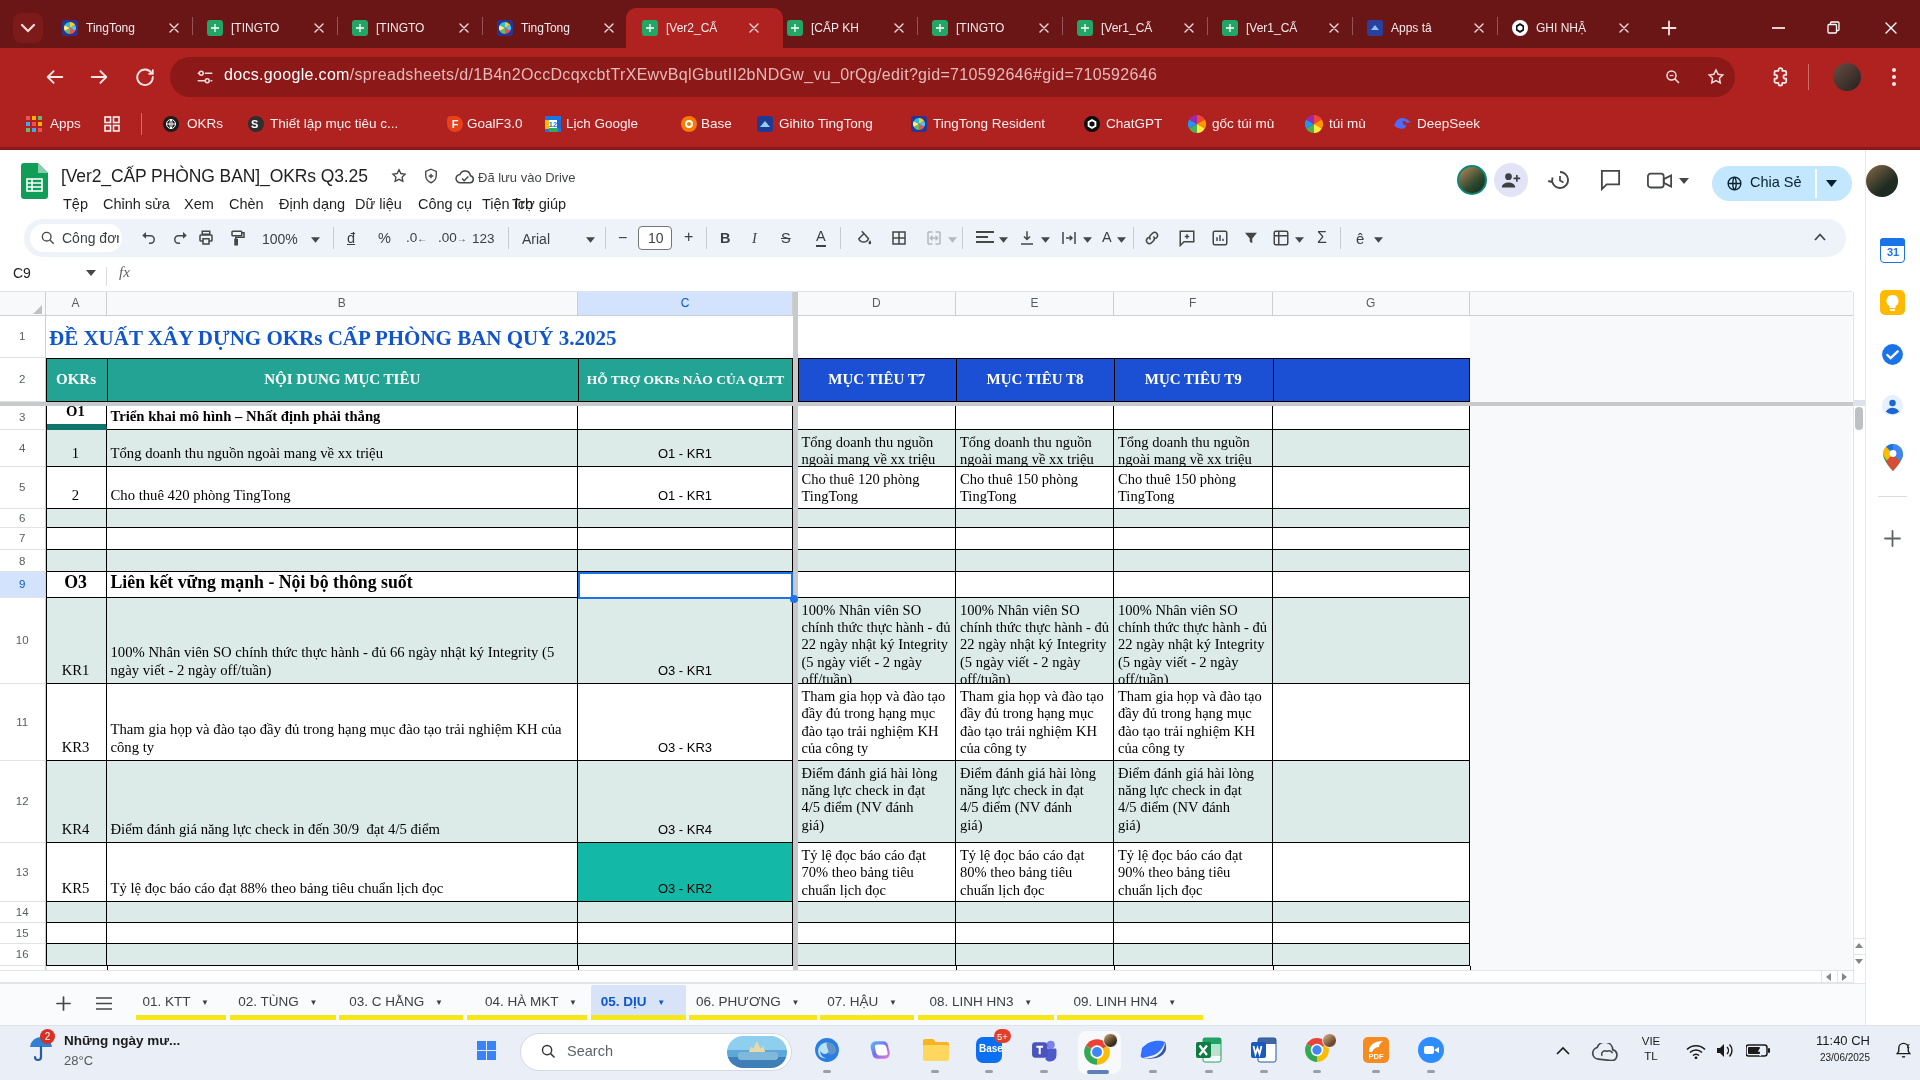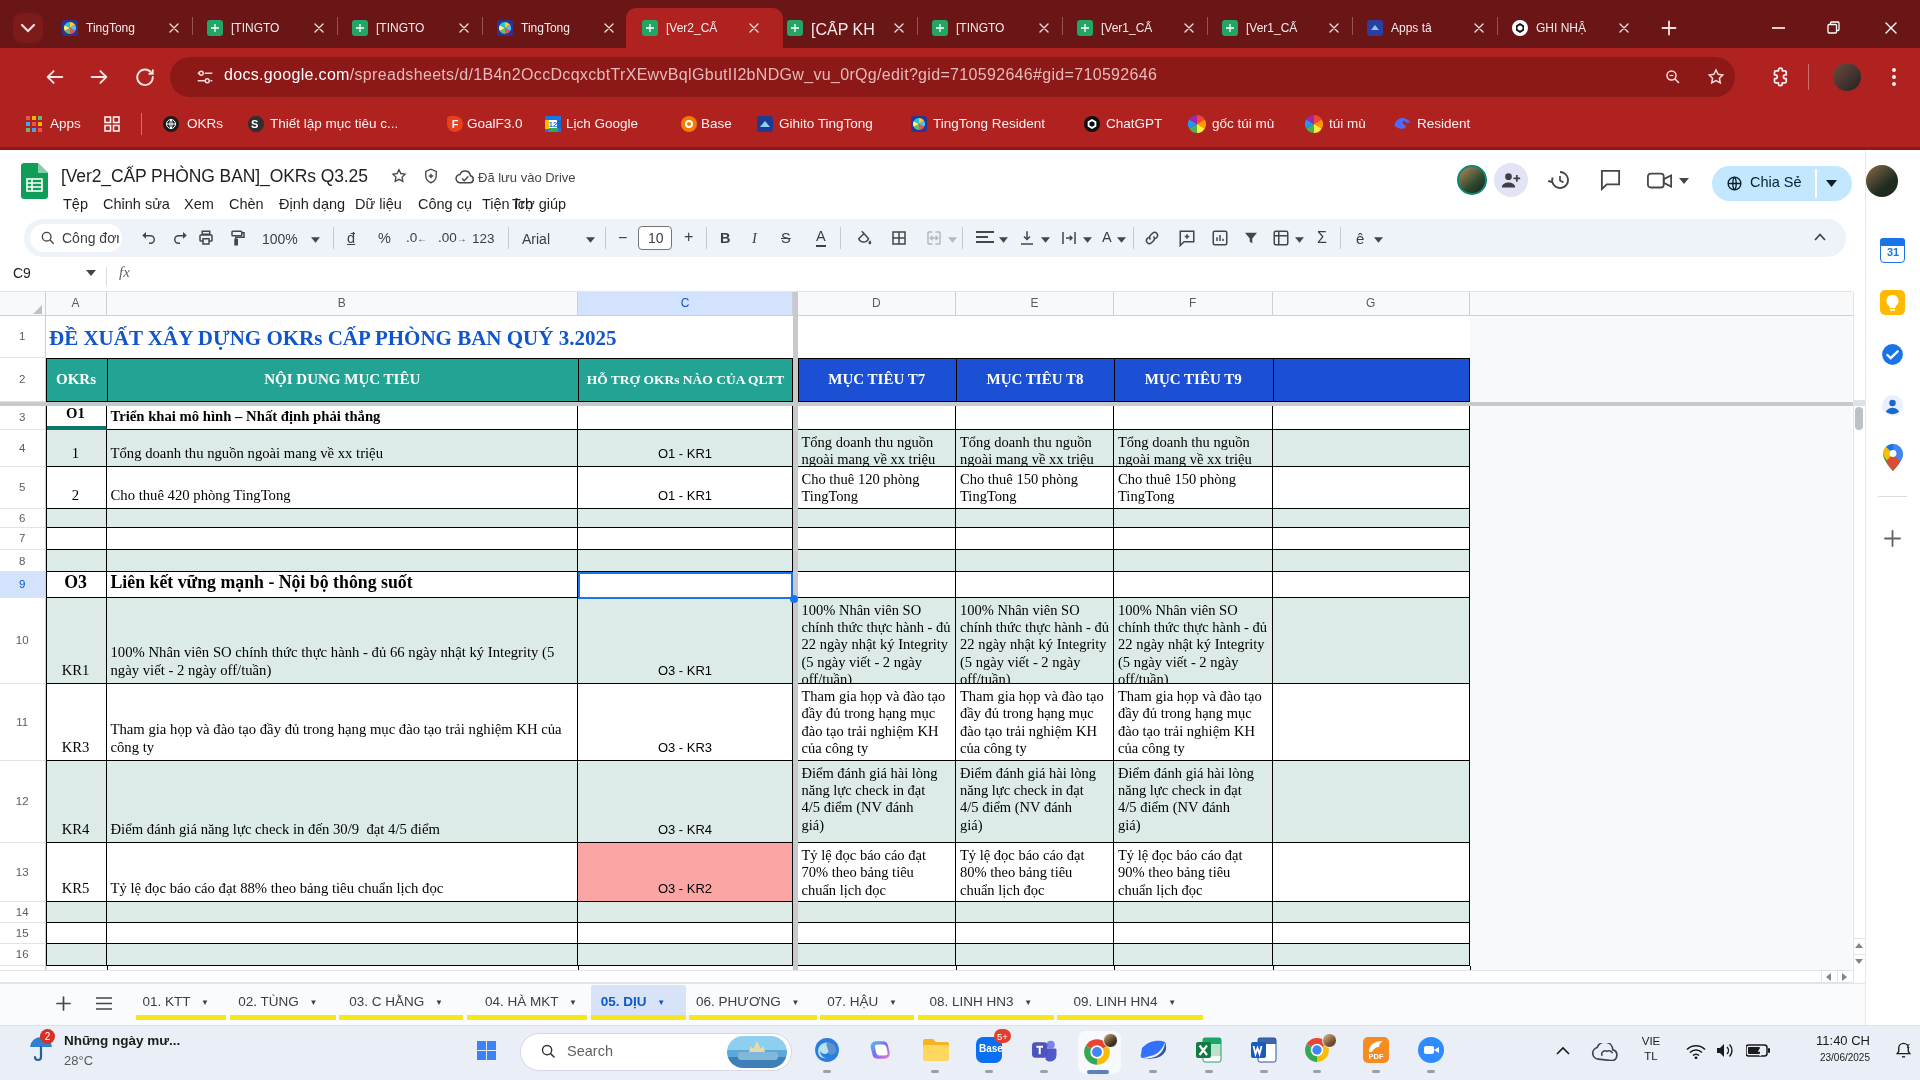--- a/index.html
+++ b/index.html
@@ -59,21 +59,21 @@
 <div class="ab" style="left:482px;top:17px;width:1px;height:18px;background:rgba(255,255,255,.28)"></div>
 <div class="ab" style="left:626px;top:8px;width:157px;height:40px;background:#b02220;border-radius:10px 10px 0 0"></div>
 <div class="ab" style="left:642px;top:20px;width:16px;height:16px;border-radius:3px;background:#23a566"></div>
 <div class="ab" style="left:646px;top:24px;width:8px;height:8px;background:#fff;clip-path:polygon(0 42%,42% 42%,42% 0,58% 0,58% 42%,100% 42%,100% 58%,58% 58%,58% 100%,42% 100%,42% 58%,0 58%)"></div>
 <div class="ab" style="left:666px;top:21px;width:72px;color:#f6eaea;font-size:12px;white-space:nowrap;overflow:hidden">[Ver2_CẤ</div>
 <svg class="ab" style="left:748px;top:22px" width="12" height="12" viewBox="0 0 12 12">
       <path d="M2 2l8 8M10 2l-8 8" stroke="#f0dada" stroke-width="1.4" stroke-linecap="round"></path>
     </svg>
 <div class="ab" style="left:787px;top:20px;width:16px;height:16px;border-radius:3px;background:#23a566"></div>
 <div class="ab" style="left:791px;top:24px;width:8px;height:8px;background:#fff;clip-path:polygon(0 42%,42% 42%,42% 0,58% 0,58% 42%,100% 42%,100% 58%,58% 58%,58% 100%,42% 100%,42% 58%,0 58%)"></div>
-<div class="ab" style="left:811px;top:21px;width:72px;color:#f6eaea;font-size:16px;white-space:nowrap;overflow:hidden">[CẤP KH</div>
+<div class="ab" style="left:811px;top:21px;width:72px;color:#f6eaea;font-size:12px;white-space:nowrap;overflow:hidden">[CẤP KH</div>
 <svg class="ab" style="left:893px;top:22px" width="12" height="12" viewBox="0 0 12 12">
       <path d="M2 2l8 8M10 2l-8 8" stroke="#f0dada" stroke-width="1.4" stroke-linecap="round"></path>
     </svg>
 <div class="ab" style="left:932px;top:20px;width:16px;height:16px;border-radius:3px;background:#23a566"></div>
 <div class="ab" style="left:936px;top:24px;width:8px;height:8px;background:#fff;clip-path:polygon(0 42%,42% 42%,42% 0,58% 0,58% 42%,100% 42%,100% 58%,58% 58%,58% 100%,42% 100%,42% 58%,0 58%)"></div>
 <div class="ab" style="left:956px;top:21px;width:72px;color:#f6eaea;font-size:12px;white-space:nowrap;overflow:hidden">[TINGTO</div>
 <svg class="ab" style="left:1038px;top:22px" width="12" height="12" viewBox="0 0 12 12">
       <path d="M2 2l8 8M10 2l-8 8" stroke="#f0dada" stroke-width="1.4" stroke-linecap="round"></path>
     </svg>
 <div class="ab" style="left:917px;top:17px;width:1px;height:18px;background:rgba(255,255,255,.28)"></div>
@@ -242,21 +242,21 @@
         <path d="M9 9L16.8 13.5A9 9 0 0 1 9 18z" fill="#ffeb3b"></path>
         <path d="M9 9L9 18A9 9 0 0 1 1.2 13.5z" fill="#4caf50"></path>
         <path d="M9 9L1.2 13.5A9 9 0 0 1 1.2 4.5z" fill="#2196f3"></path>
         <path d="M9 9L1.2 4.5A9 9 0 0 1 9 0z" fill="#9c27b0"></path>
       </g>
     </svg>
 <div class="ab" style="left:1329px;top:116px;font-size:13.5px;color:#fbeeee;white-space:nowrap">túi mù</div>
 <svg class="ab" style="left:1393px;top:115px" width="19" height="16" viewBox="0 0 24 20">
       <path d="M2 12c2-6 7-9 12-8 4 .8 7 3 8 6-2-1-4-1-5 0-1-2-3-3-5-2 0 3 2 5 5 5-1 3-4 5-8 4-5-1-8-3-7-5z" fill="#4d6bfe"></path>
     </svg>
-<div class="ab" style="left:1417px;top:116px;font-size:13.5px;color:#fbeeee;white-space:nowrap">Resident</div>
+<div class="ab" style="left:1417px;top:116px;font-size:13.5px;color:#fbeeee;white-space:nowrap">DeepSeek</div>
 <div class="ab" style="left:0;top:147px;width:1920px;height:3px;background:#8c1917"></div>
 <div class="ab" style="left:0;top:150px;width:1920px;height:875px;background:#fff"></div>
 <svg class="ab" style="left:21px;top:163px" width="27" height="36" viewBox="0 0 27 36">
       <path d="M17 0H3a3 3 0 0 0-3 3v30a3 3 0 0 0 3 3h21a3 3 0 0 0 3-3V10z" fill="#0f9d58"></path>
       <path d="M17 0l10 10H17z" fill="#87ceac"></path>
       <rect x="6" y="16" width="15" height="12" fill="none" stroke="#fff" stroke-width="1.6"></rect>
       <path d="M6 20h15M6 24h15M11 16v12" stroke="#fff" stroke-width="1.6"></path>
     </svg>
 <div class="ab" style="left:61px;top:166px;font-size:17.5px;letter-spacing:-0.1px;color:#1f1f1f">[Ver2_CẤP PHÒNG BAN]_OKRs Q3.25</div>
 <svg class="ab" style="left:390px;top:167px" width="18" height="18" viewBox="0 0 24 24" fill="none" stroke="#444746" stroke-width="1.8">
@@ -476,21 +476,21 @@
 <div class="ab serif" style="left:106.5px;top:357.5px;width:471.5px;height:44px;display:flex;align-items:center;justify-content:center;color:#fff;font-weight:bold;font-size:15px;white-space:nowrap">NỘI DUNG MỤC TIÊU</div>
 <div class="ab serif" style="left:578px;top:357.5px;width:215px;height:44px;display:flex;align-items:center;justify-content:center;color:#fff;font-weight:bold;font-size:13.5px;white-space:nowrap">HỖ TRỢ OKRs NÀO CỦA QLTT</div>
 <div class="ab serif" style="left:797.5px;top:357.5px;width:158.5px;height:44px;display:flex;align-items:center;justify-content:center;color:#fff;font-weight:bold;font-size:15px;white-space:nowrap">MỤC TIÊU T7</div>
 <div class="ab serif" style="left:956px;top:357.5px;width:158px;height:44px;display:flex;align-items:center;justify-content:center;color:#fff;font-weight:bold;font-size:15px;white-space:nowrap">MỤC TIÊU T8</div>
 <div class="ab serif" style="left:1114px;top:357.5px;width:158.5px;height:44px;display:flex;align-items:center;justify-content:center;color:#fff;font-weight:bold;font-size:15px;white-space:nowrap">MỤC TIÊU T9</div>
 <div class="ab" style="left:106.5px;top:357.5px;width:1px;height:44px;background:#000"></div>
 <div class="ab" style="left:578px;top:357.5px;width:1px;height:44px;background:#000"></div>
 <div class="ab" style="left:956px;top:357.5px;width:1px;height:44px;background:#000"></div>
 <div class="ab" style="left:1114px;top:357.5px;width:1px;height:44px;background:#000"></div>
 <div class="ab" style="left:1272.5px;top:357.5px;width:1px;height:44px;background:#000"></div>
-<div style="position:absolute;left:45.5px;top:405.5px;width:61px;height:24px;background:#fff;border-right:1px solid #000;border-bottom:4px solid #0f766e;box-sizing:border-box;overflow:hidden;font-family:'Liberation Serif',serif;display:flex;align-items:flex-end;justify-content:center;padding:1px 1px 3px 1px;font-weight:bold;font-size:14.7px;line-height:1.21;color:#000;">
+<div style="position:absolute;left:45.5px;top:405.5px;width:61px;height:24px;background:#fff;border-right:1px solid #000;border-bottom:6px solid #0f766e;box-sizing:border-box;overflow:hidden;font-family:'Liberation Serif',serif;display:flex;align-items:flex-end;justify-content:center;padding:1px 1px 3px 1px;font-weight:bold;font-size:14.7px;line-height:1.21;color:#000;">
       <div style="width:100%;text-align:center;">O1</div>
     </div>
 <div style="position:absolute;left:106.5px;top:405.5px;width:471.5px;height:24px;background:#fff;border-right:1px solid #000;border-bottom:1px solid #000;box-sizing:border-box;overflow:hidden;font-family:'Liberation Serif',serif;display:flex;align-items:flex-end;justify-content:flex-start;padding:1px 1px 3px 4px;font-weight:bold;font-size:14.7px;line-height:1.21;color:#000;">
       <div style="width:100%;">Triển khai mô hình – Nhất định phải thắng</div>
     </div>
 <div style="position:absolute;left:578px;top:405.5px;width:215px;height:24px;background:#fff;border-right:1px solid #000;border-bottom:1px solid #000;box-sizing:border-box;overflow:hidden;"></div>
 <div style="position:absolute;left:797.5px;top:405.5px;width:158.5px;height:24px;background:#fff;border-right:1px solid #000;border-bottom:1px solid #000;box-sizing:border-box;overflow:hidden;"></div>
 <div style="position:absolute;left:956px;top:405.5px;width:158px;height:24px;background:#fff;border-right:1px solid #000;border-bottom:1px solid #000;box-sizing:border-box;overflow:hidden;"></div>
 <div style="position:absolute;left:1114px;top:405.5px;width:158.5px;height:24px;background:#fff;border-right:1px solid #000;border-bottom:1px solid #000;box-sizing:border-box;overflow:hidden;"></div>
 <div style="position:absolute;left:1272.5px;top:405.5px;width:197.5px;height:24px;background:#fff;border-right:1px solid #000;border-bottom:1px solid #000;box-sizing:border-box;overflow:hidden;"></div>
@@ -580,21 +580,21 @@
 <div style="position:absolute;left:797.5px;top:760.5px;width:158.5px;height:82.5px;background:#dcebe7;border-right:1px solid #000;border-bottom:1px solid #000;box-sizing:border-box;overflow:hidden;font-family:'Liberation Serif',serif;font-size:14.5px;line-height:17.4px;color:#000;padding:4px 2px 0 4px;">Điểm đánh giá hài lòng<br>năng lực check in đạt<br>4/5 điểm (NV đánh<br>giá)</div>
 <div style="position:absolute;left:956px;top:760.5px;width:158px;height:82.5px;background:#dcebe7;border-right:1px solid #000;border-bottom:1px solid #000;box-sizing:border-box;overflow:hidden;font-family:'Liberation Serif',serif;font-size:14.5px;line-height:17.4px;color:#000;padding:4px 2px 0 4px;">Điểm đánh giá hài lòng<br>năng lực check in đạt<br>4/5 điểm (NV đánh<br>giá)</div>
 <div style="position:absolute;left:1114px;top:760.5px;width:158.5px;height:82.5px;background:#dcebe7;border-right:1px solid #000;border-bottom:1px solid #000;box-sizing:border-box;overflow:hidden;font-family:'Liberation Serif',serif;font-size:14.5px;line-height:17.4px;color:#000;padding:4px 2px 0 4px;">Điểm đánh giá hài lòng<br>năng lực check in đạt<br>4/5 điểm (NV đánh<br>giá)</div>
 <div style="position:absolute;left:1272.5px;top:760.5px;width:197.5px;height:82.5px;background:#dcebe7;border-right:1px solid #000;border-bottom:1px solid #000;box-sizing:border-box;overflow:hidden;"></div>
 <div style="position:absolute;left:45.5px;top:843px;width:61px;height:58.5px;background:#fff;border-right:1px solid #000;border-bottom:1px solid #000;box-sizing:border-box;overflow:hidden;font-family:'Liberation Serif',serif;display:flex;align-items:flex-end;justify-content:center;padding:1px 1px 3px 1px;font-weight:normal;font-size:14.7px;line-height:1.21;color:#000;">
       <div style="width:100%;text-align:center;">KR5</div>
     </div>
 <div style="position:absolute;left:106.5px;top:843px;width:471.5px;height:58.5px;background:#fff;border-right:1px solid #000;border-bottom:1px solid #000;box-sizing:border-box;overflow:hidden;font-family:'Liberation Serif',serif;display:flex;align-items:flex-end;justify-content:flex-start;padding:1px 1px 3px 4px;font-weight:normal;font-size:14.7px;line-height:1.21;color:#000;">
       <div style="width:100%;">Tỷ lệ đọc báo cáo đạt 88% theo bảng tiêu chuẩn lịch đọc</div>
     </div>
-<div style="position:absolute;left:578px;top:843px;width:215px;height:58.5px;background:#fca5a5;border-right:1px solid #000;border-bottom:1px solid #000;box-sizing:border-box;overflow:hidden;display:flex;align-items:flex-end;justify-content:center;padding-bottom:5px;font-size:13px;color:#000;">O3 - KR2</div>
+<div style="position:absolute;left:578px;top:843px;width:215px;height:58.5px;background:#14b8a6;border-right:1px solid #000;border-bottom:1px solid #000;box-sizing:border-box;overflow:hidden;display:flex;align-items:flex-end;justify-content:center;padding-bottom:5px;font-size:13px;color:#000;">O3 - KR2</div>
 <div style="position:absolute;left:797.5px;top:843px;width:158.5px;height:58.5px;background:#fff;border-right:1px solid #000;border-bottom:1px solid #000;box-sizing:border-box;overflow:hidden;font-family:'Liberation Serif',serif;font-size:14.5px;line-height:17.4px;color:#000;padding:4px 2px 0 4px;">Tỷ lệ đọc báo cáo đạt<br>70% theo bảng tiêu<br>chuẩn lịch đọc</div>
 <div style="position:absolute;left:956px;top:843px;width:158px;height:58.5px;background:#fff;border-right:1px solid #000;border-bottom:1px solid #000;box-sizing:border-box;overflow:hidden;font-family:'Liberation Serif',serif;font-size:14.5px;line-height:17.4px;color:#000;padding:4px 2px 0 4px;">Tỷ lệ đọc báo cáo đạt<br>80% theo bảng tiêu<br>chuẩn lịch đọc</div>
 <div style="position:absolute;left:1114px;top:843px;width:158.5px;height:58.5px;background:#fff;border-right:1px solid #000;border-bottom:1px solid #000;box-sizing:border-box;overflow:hidden;font-family:'Liberation Serif',serif;font-size:14.5px;line-height:17.4px;color:#000;padding:4px 2px 0 4px;">Tỷ lệ đọc báo cáo đạt<br>90% theo bảng tiêu<br>chuẩn lịch đọc</div>
 <div style="position:absolute;left:1272.5px;top:843px;width:197.5px;height:58.5px;background:#fff;border-right:1px solid #000;border-bottom:1px solid #000;box-sizing:border-box;overflow:hidden;"></div>
 <div style="position:absolute;left:45.5px;top:901.5px;width:61px;height:21px;background:#dcebe7;border-right:1px solid #000;border-bottom:1px solid #000;box-sizing:border-box;overflow:hidden;"></div>
 <div style="position:absolute;left:106.5px;top:901.5px;width:471.5px;height:21px;background:#dcebe7;border-right:1px solid #000;border-bottom:1px solid #000;box-sizing:border-box;overflow:hidden;"></div>
 <div style="position:absolute;left:578px;top:901.5px;width:215px;height:21px;background:#dcebe7;border-right:1px solid #000;border-bottom:1px solid #000;box-sizing:border-box;overflow:hidden;"></div>
 <div style="position:absolute;left:797.5px;top:901.5px;width:158.5px;height:21px;background:#dcebe7;border-right:1px solid #000;border-bottom:1px solid #000;box-sizing:border-box;overflow:hidden;"></div>
 <div style="position:absolute;left:956px;top:901.5px;width:158px;height:21px;background:#dcebe7;border-right:1px solid #000;border-bottom:1px solid #000;box-sizing:border-box;overflow:hidden;"></div>
 <div style="position:absolute;left:1114px;top:901.5px;width:158.5px;height:21px;background:#dcebe7;border-right:1px solid #000;border-bottom:1px solid #000;box-sizing:border-box;overflow:hidden;"></div>

